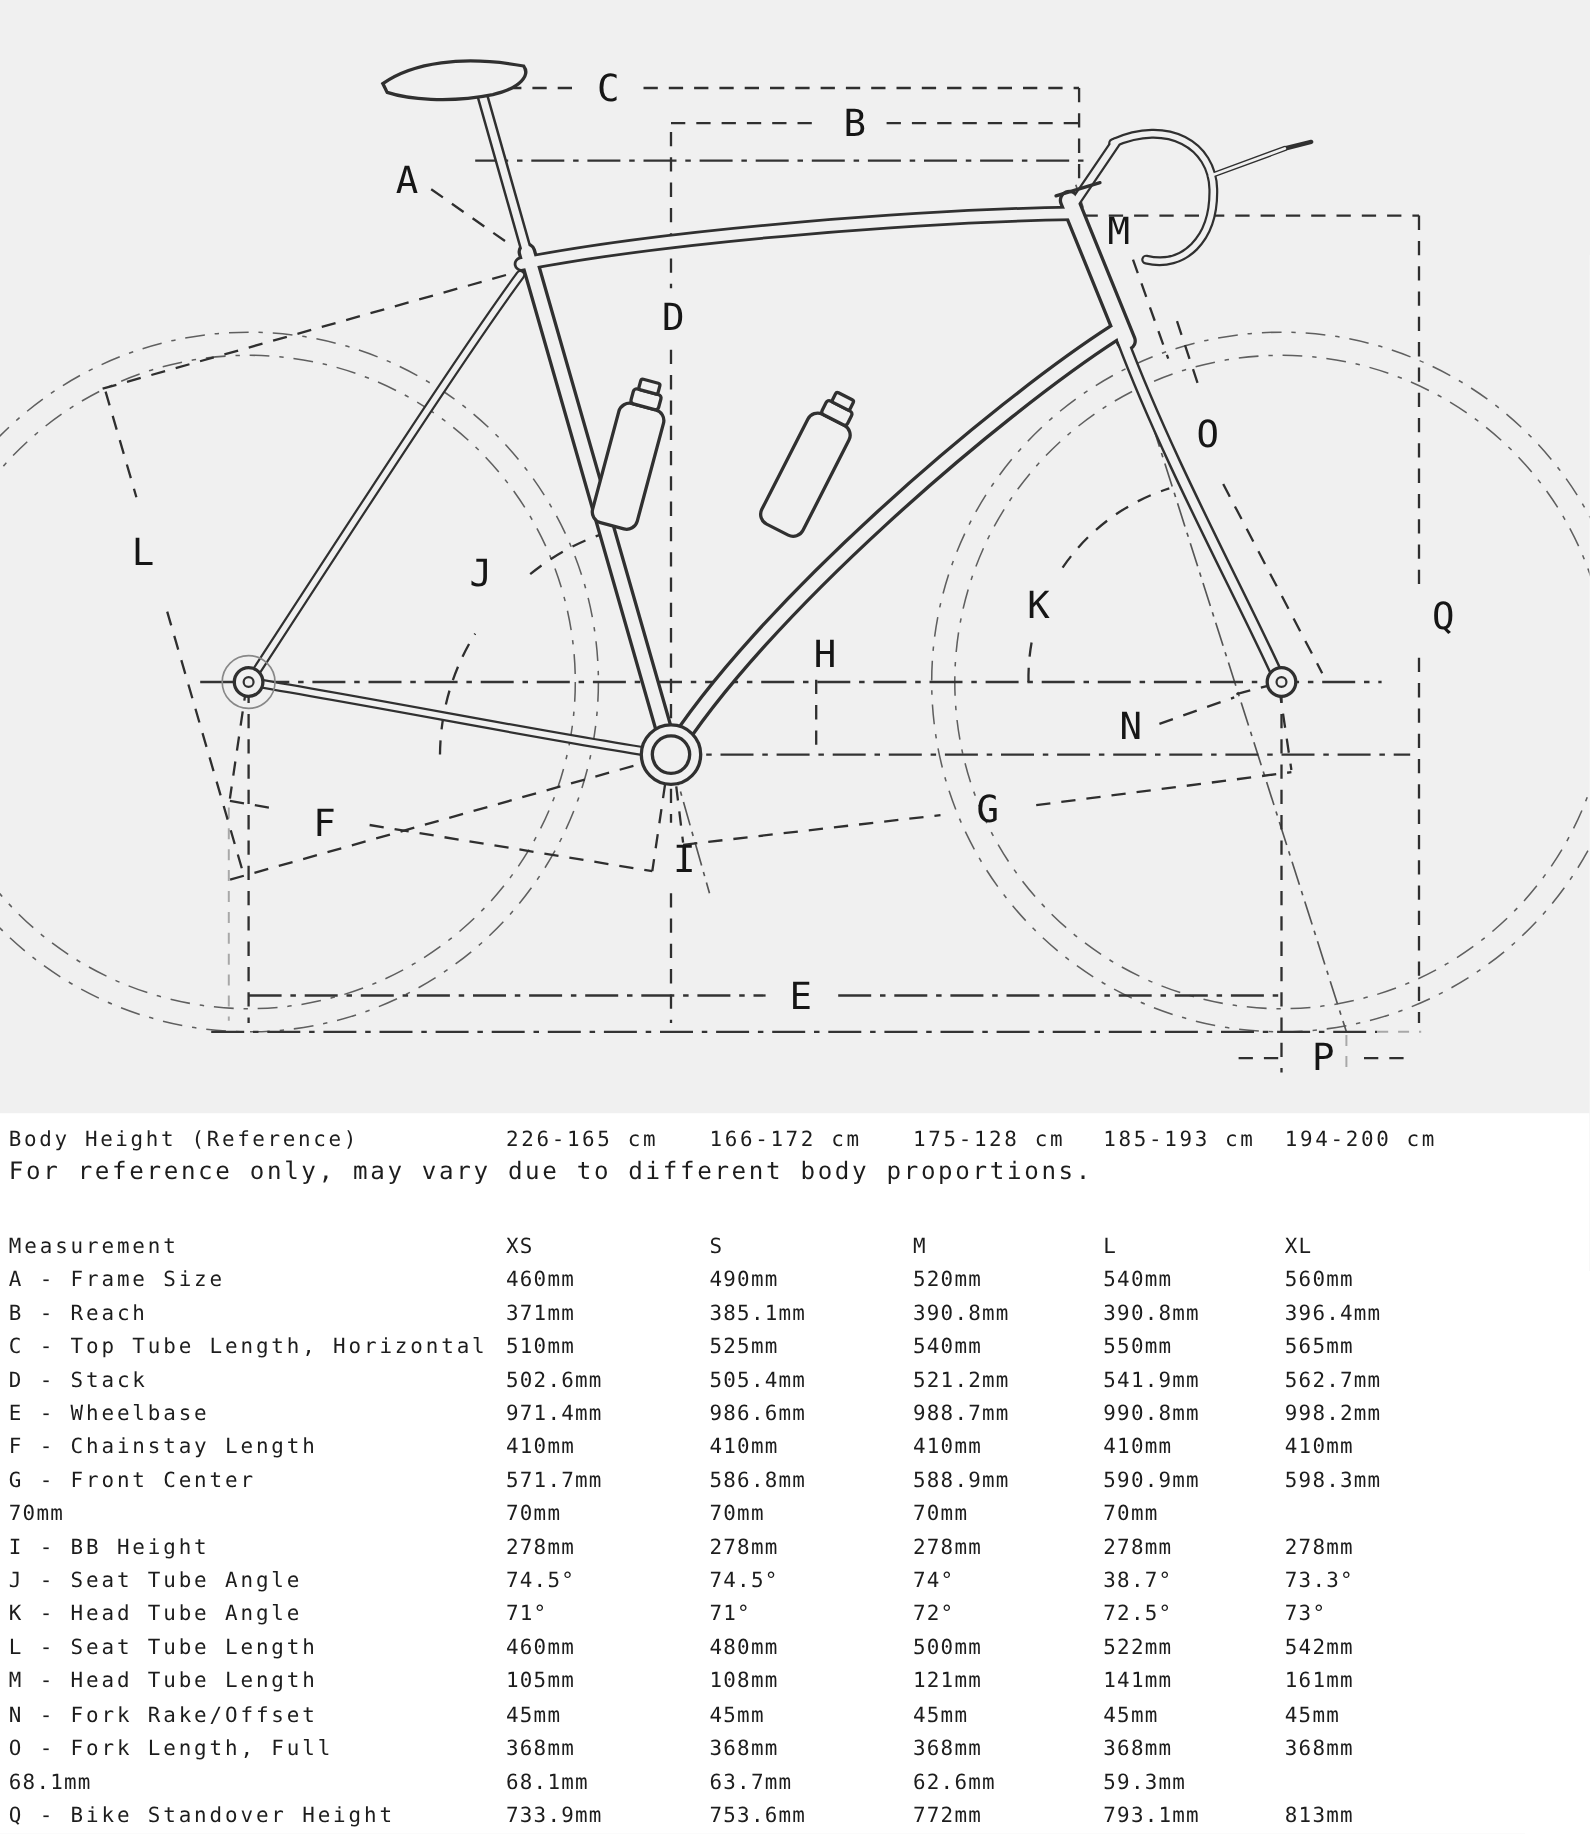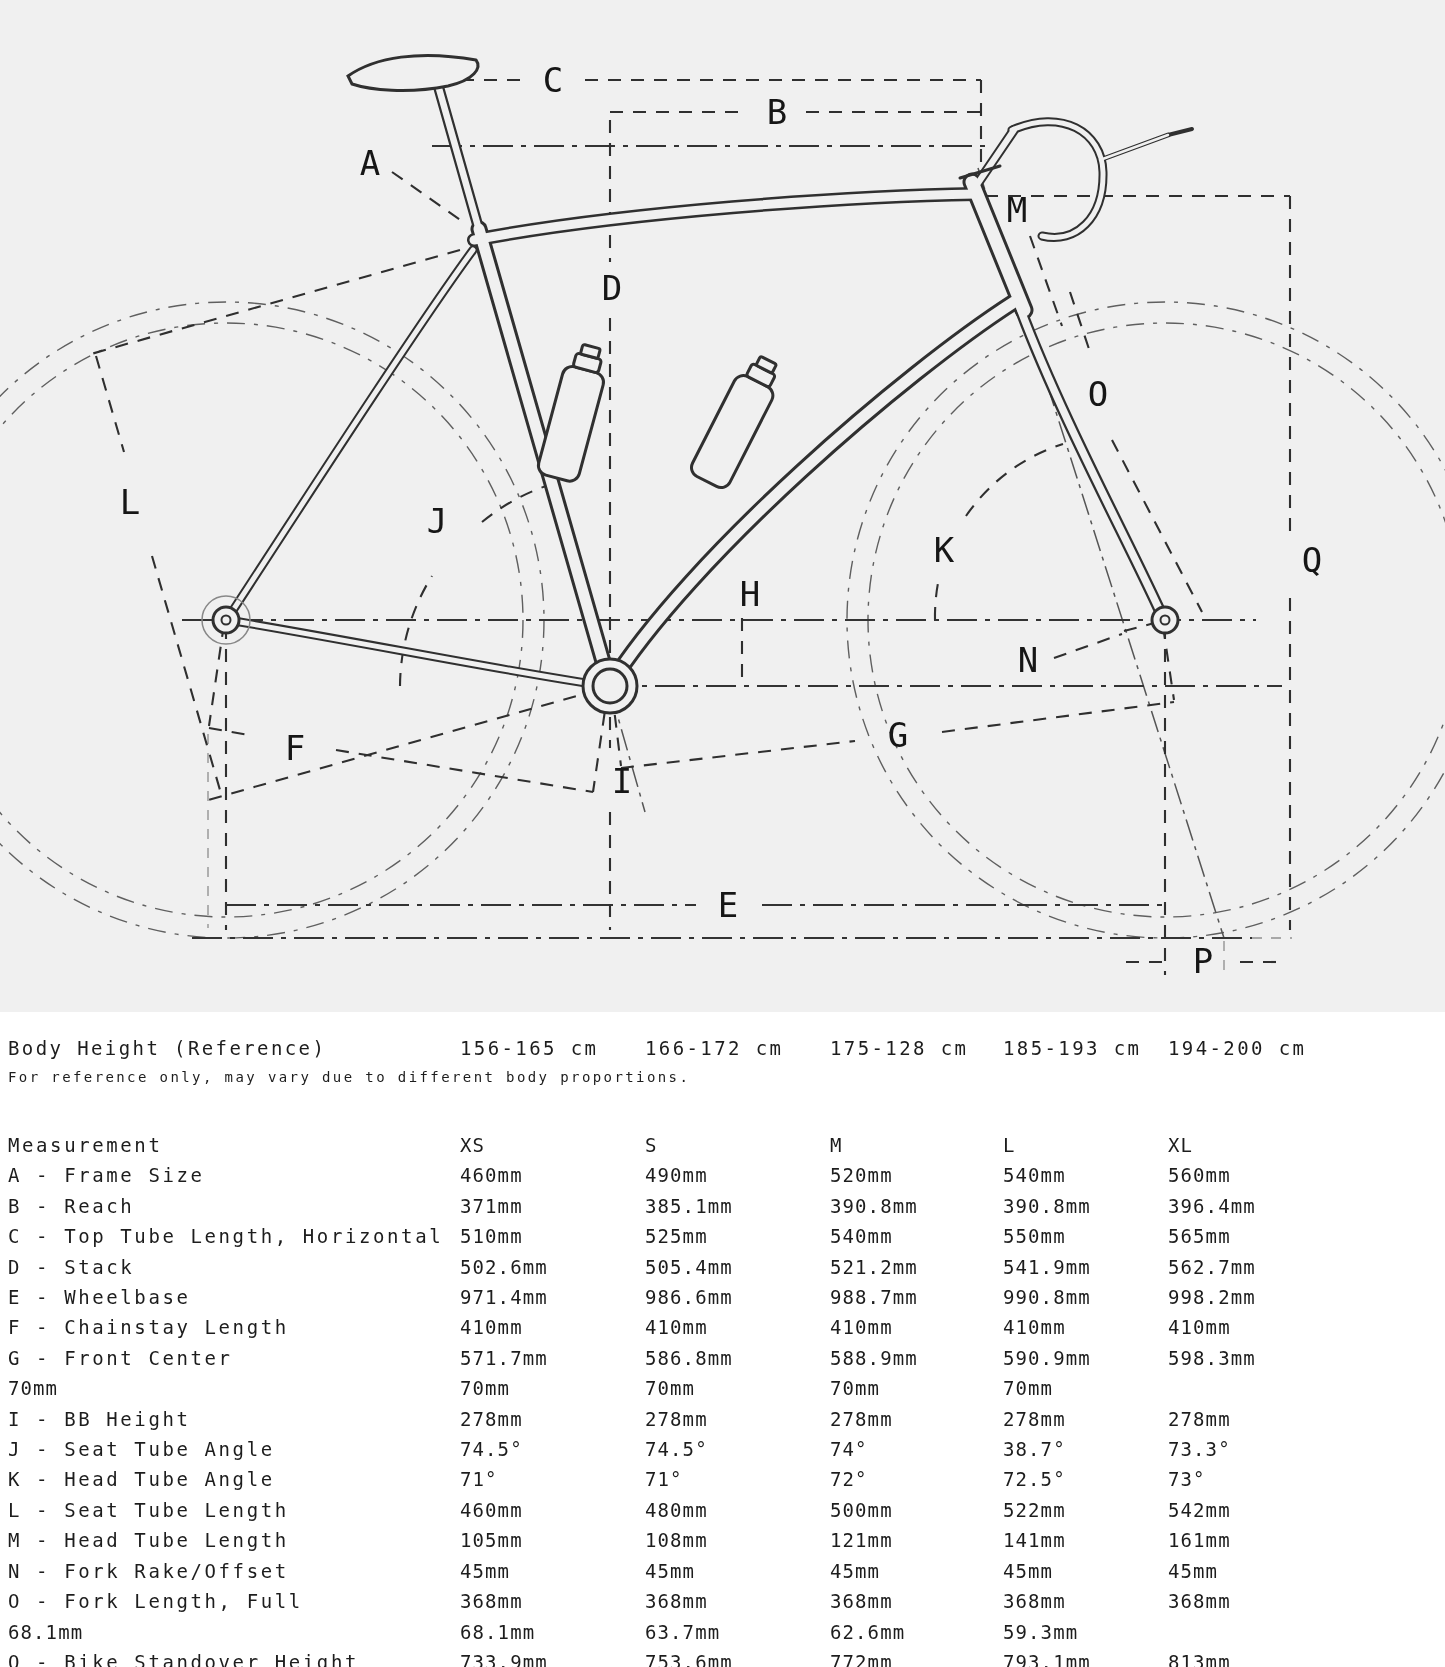--- a/index.html
+++ b/index.html
@@ -7,23 +7,23 @@
     width:1445px;height:1667px;position:relative;background:#ffffff;
     font-family:"DejaVu Sans Mono","Liberation Mono",monospace;color:#1d1d1d;overflow:hidden;
   }
   .diagram{position:absolute;left:0;top:0;width:1445px;height:1012px;background:#f0f0f0}
   .diagram svg{display:block}
 
   .specs{position:absolute;left:0;top:1012px;width:1445px}
   .row{display:grid;grid-template-columns:452px 185px 185px 173px 165px 1fr;padding-left:8px}
   .cell{font-size:19px;letter-spacing:1.1px;line-height:30.4px;white-space:pre}
   .cell.label{letter-spacing:2.6px}
-  .bh-row{margin-top:22px}
+  .bh-row{margin-top:10px}
   .bh-row .cell{line-height:29px;letter-spacing:2.4px}
-  .note{padding-left:8px;font-size:14px;letter-spacing:2.4px;line-height:29px}
+  .note{padding-left:8px;font-size:22px;letter-spacing:2.4px;line-height:29px}
   .header-row{margin-top:38px}
 
   
   .wheel{fill:none;stroke:#5f5f5f;stroke-width:1.4;stroke-dasharray:18 9 4 9}
   .dsh{fill:none;stroke:#2f2f2f;stroke-width:2.1;stroke-dasharray:13 10}
   .ddot{fill:none;stroke:#333333;stroke-width:2.1;stroke-dasharray:30 8 5 8}
   .axis{fill:none;stroke:#555555;stroke-width:1.5;stroke-dasharray:22 6 4 6}
   .gry{fill:none;stroke:#a8a8a8;stroke-width:1.8;stroke-dasharray:10 9}
   .fdark{fill:none;stroke:#303030;stroke-linecap:round}
   .fwhite{fill:none;stroke:#f0f0f0;stroke-linecap:round}
@@ -195,21 +195,21 @@
         <text x="1098" y="406" text-anchor="middle" class="dimlbl">O</text>
         <text x="1203" y="973" text-anchor="middle" class="dimlbl">P</text>
         <text x="1312" y="572" text-anchor="middle" class="dimlbl">Q</text>
       </g>
 </svg>
 </div>
 
 <div class="specs">
   <div class="row bh-row">
     <div class="cell label">Body Height (Reference)</div>
-  <div class="cell">156-165 cm</div>
+  <div class="cell">226-165 cm</div>
       <div class="cell">166-172 cm</div>
       <div class="cell">175-128 cm</div>
       <div class="cell">185-193 cm</div>
       <div class="cell">194-200 cm</div>
     </div>
   <div class="note">For reference only, may vary due to different body proportions.</div>
 
   <div class="row header-row">
     <div class="cell label">Measurement</div>
   <div class="cell">XS</div>

